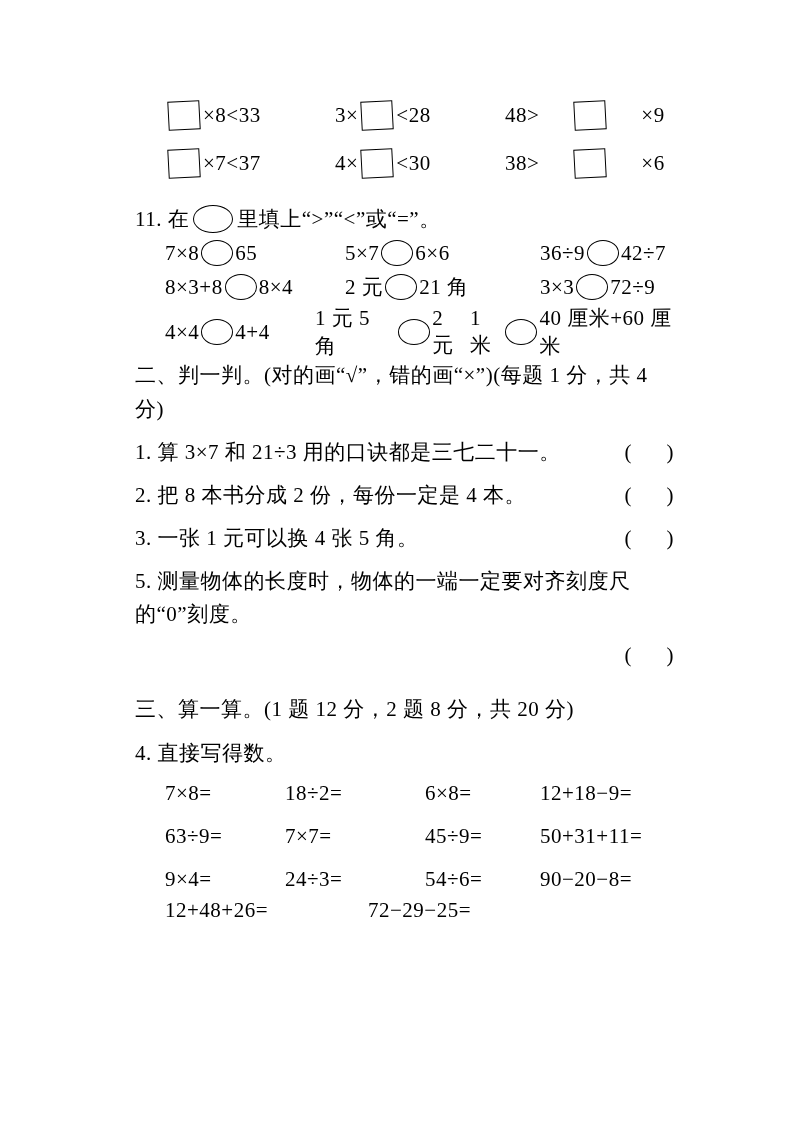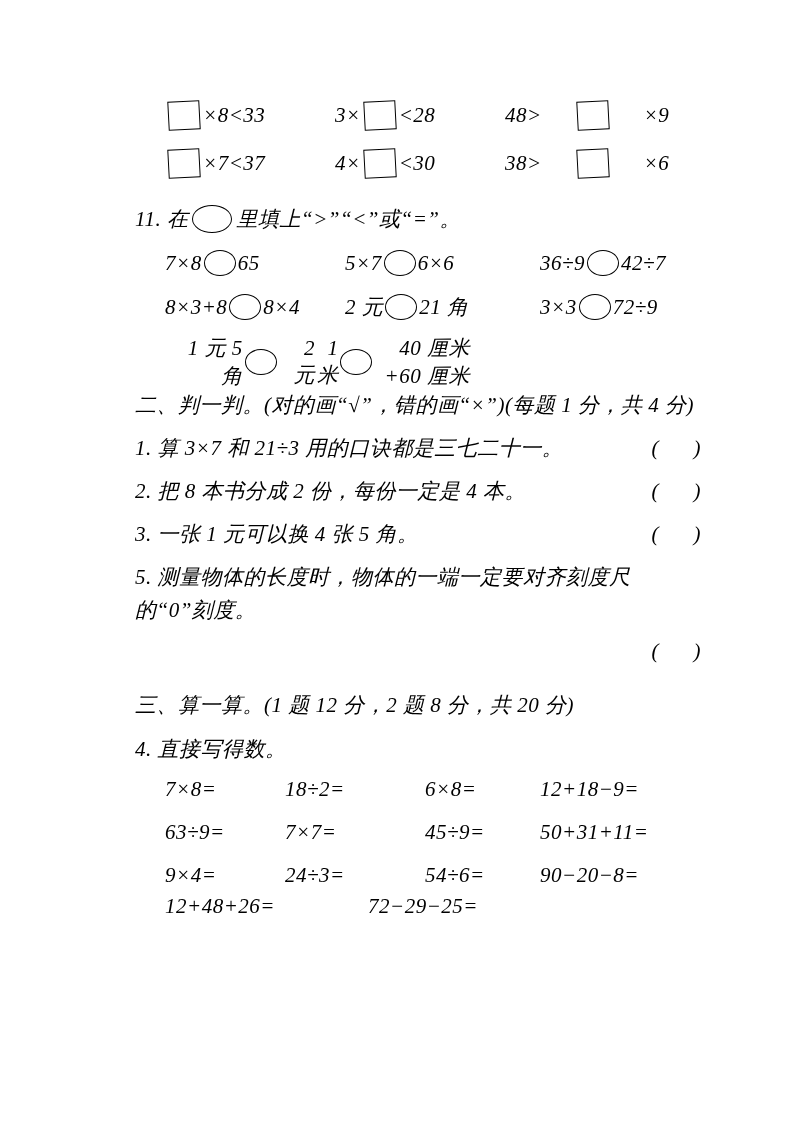--- a/index.html
+++ b/index.html
@@ -12,24 +12,23 @@
     height: 1122px;
     overflow: hidden;
     font-family: "Liberation Serif", "DejaVu Serif", serif;
     color: #000;
   }
   .page {
     position: relative;
     width: 793px;
     height: 1060px;
     box-sizing: border-box;
-    padding: 98px 92px 0 135px;
+    padding: 98px 119px 0 135px;
     font-size: 21px;
     letter-spacing: 0.5px;
-    font-style: italic;
   }
 
   
   .boxrow {
     display: flex;
     margin-left: 30px;
     margin-bottom: 14px;
     align-items: center;
     height: 34px;
   }
@@ -56,24 +55,22 @@
     display: inline-block;
     width: 38px;
     height: 26px;
     border: 1.6px solid #000;
     border-radius: 50%;
     margin: 0 4px;
   }
   .cmprow {
     display: grid;
     margin-left: 30px;
-    margin-top: 10px;
     height: 34px;
     align-items: center;
-    text-align: right;
   }
   .cmprow.r12 { grid-template-columns: 180px 195px auto; }
   .cmprow.r3  { grid-template-columns: 150px 155px auto; }
   .cmpcell { display: flex; align-items: center; }
   .cmp-circle {
     display: inline-block;
     width: 30px;
     height: 24px;
     border: 1.5px solid #000;
     border-radius: 50%;
@@ -194,20 +191,25 @@
       <span class="cmp-circle"></span>
       <span>21 角</span>
     </div>
     <div class="cmpcell">
       <span>3×3</span>
       <span class="cmp-circle"></span>
       <span>72÷9</span>
     </div>
   </div>
   <div class="cmprow r3">
+    <div class="cmpcell">
+      <span>4×4</span>
+      <span class="cmp-circle"></span>
+      <span>4+4</span>
+    </div>
     <div class="cmpcell">
       <span>1 元 5 角</span>
       <span class="cmp-circle"></span>
       <span>2 元</span>
     </div>
     <div class="cmpcell">
       <span>1 米</span>
       <span class="cmp-circle"></span>
       <span>40 厘米+60 厘米</span>
     </div>

